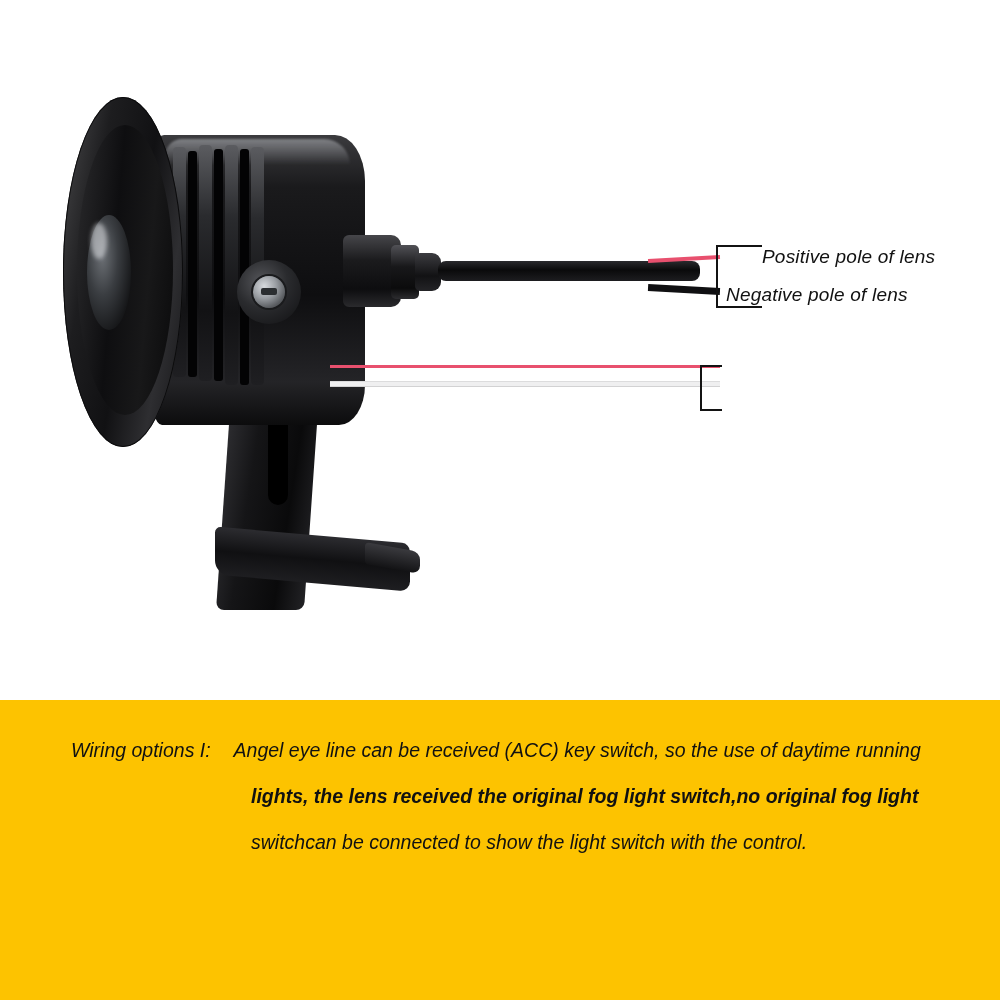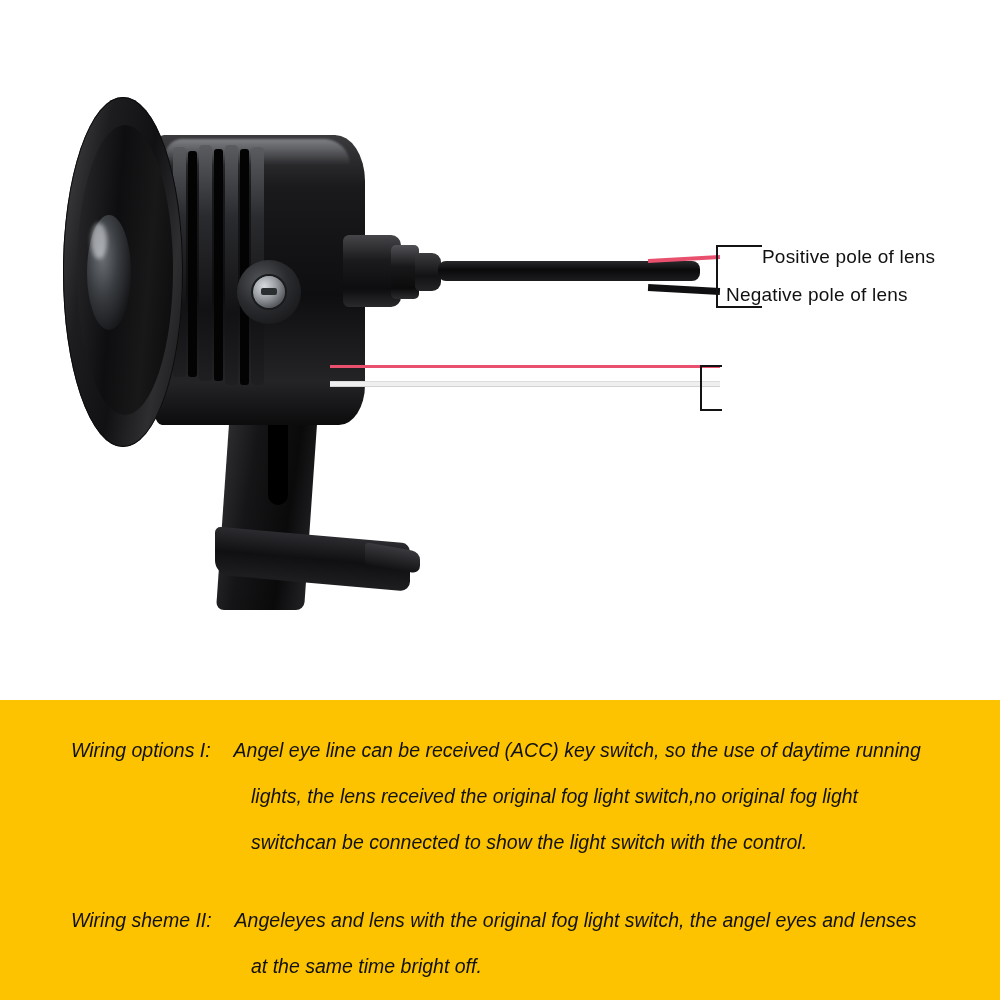--- a/index.html
+++ b/index.html
@@ -262,20 +262,21 @@
   .leader {
     position: absolute;
     background: #131313;
   }
   .leader-h { height: 2px; }
   .leader-v { width: 2px; }
 
   .callout {
     position: absolute;
     font-family: "Liberation Sans", sans-serif;
+    font-style: italic;
     font-size: 19px;
     color: #111;
     white-space: nowrap;
     letter-spacing: 0.2px;
   }
 
   
   .notes {
     position: absolute;
     left: 0;
@@ -376,33 +377,23 @@
   </div>
 
   <div class="notes">
 
     <div class="note note-1">
       <div class="note-line">
         <span class="note-label">Wiring options I:</span>
         <span class="note-indent"></span>
         <span class="note-body">Angel eye line can be received (ACC) key switch, so the use of daytime running</span>
       </div>
-      <div class="note-line" style="padding-left:180px;">
+      <div class="note-line" style="padding-left:180px;font-weight:bold;">
         <span class="note-body">lights, the lens received the original fog light switch,no original fog light</span>
       </div>
       <div class="note-line" style="padding-left:180px;">
         <span class="note-body">switchcan be connected to show the light switch with the control.</span>
       </div>
     </div>
 
-    <div class="note note-2">
-      <div class="note-line">
-        <span class="note-label">Wiring sheme II:</span>
-        <span class="note-indent"></span>
-        <span class="note-body">Angeleyes and lens with the original fog light switch, the angel eyes and lenses</span>
-      </div>
-      <div class="note-line" style="padding-left:180px;">
-        <span class="note-body">at the same time bright off.</span>
-      </div>
-    </div>
 
   </div>
 </div>
 
 </body></html>

